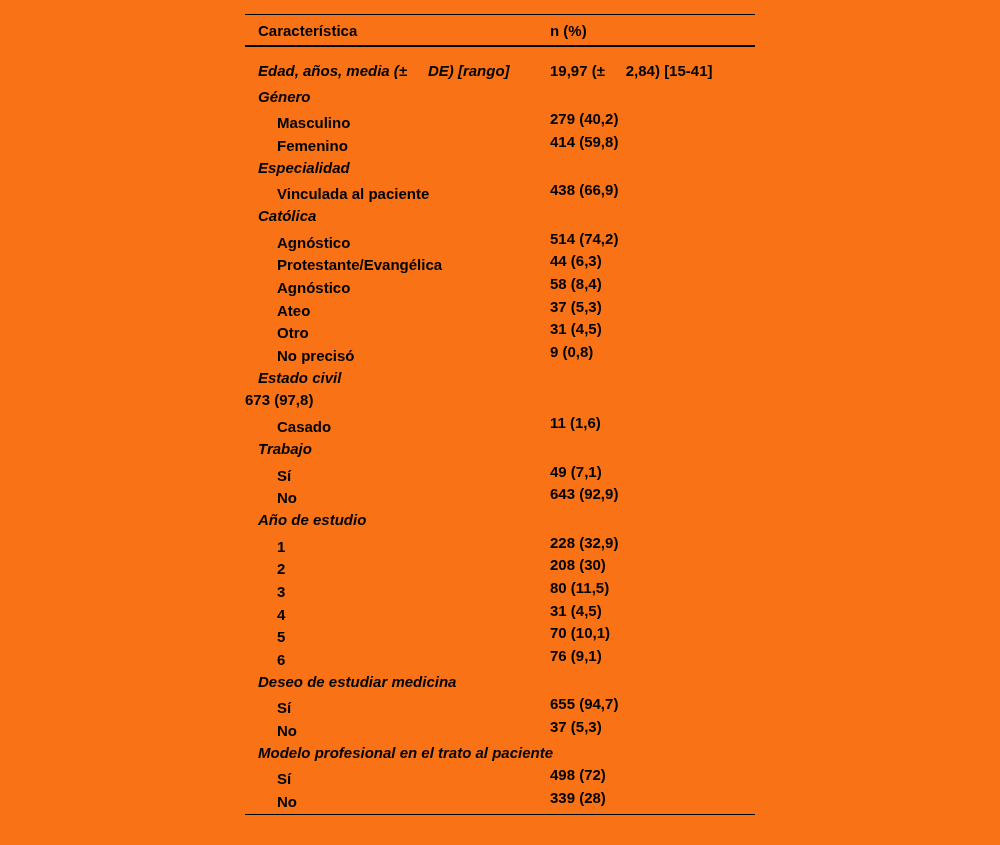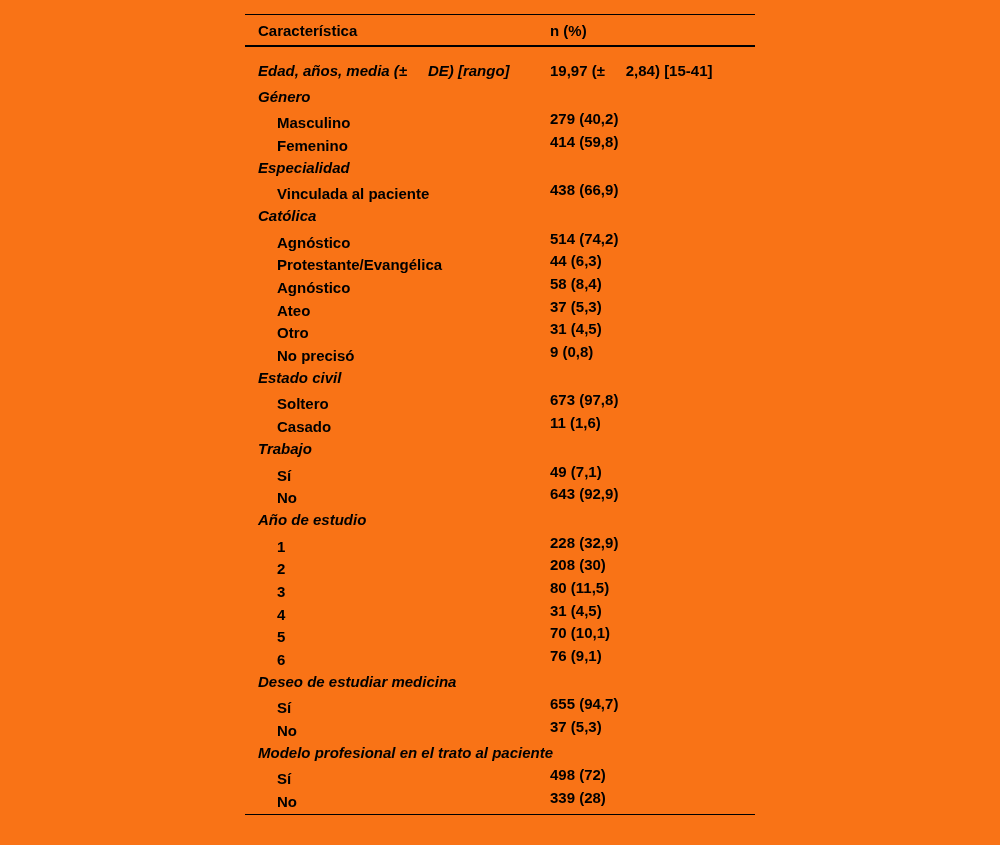--- a/index.html
+++ b/index.html
@@ -136,21 +136,20 @@
         </div>
         <div class="row entry">
           <span class="cell-label">No precisó</span>
           <span class="cell-value">9 (0,8)</span>
         </div>
         <div class="row group">
           <span class="cell-label">Estado civil</span>
           <span class="cell-value"></span>
         </div>
         <div class="row entry">
-          <span class="cell-label">Soltero</span>
           <span class="cell-value">673 (97,8)</span>
         </div>
         <div class="row entry">
           <span class="cell-label">Casado</span>
           <span class="cell-value">11 (1,6)</span>
         </div>
         <div class="row group">
           <span class="cell-label">Trabajo</span>
           <span class="cell-value"></span>
         </div>

